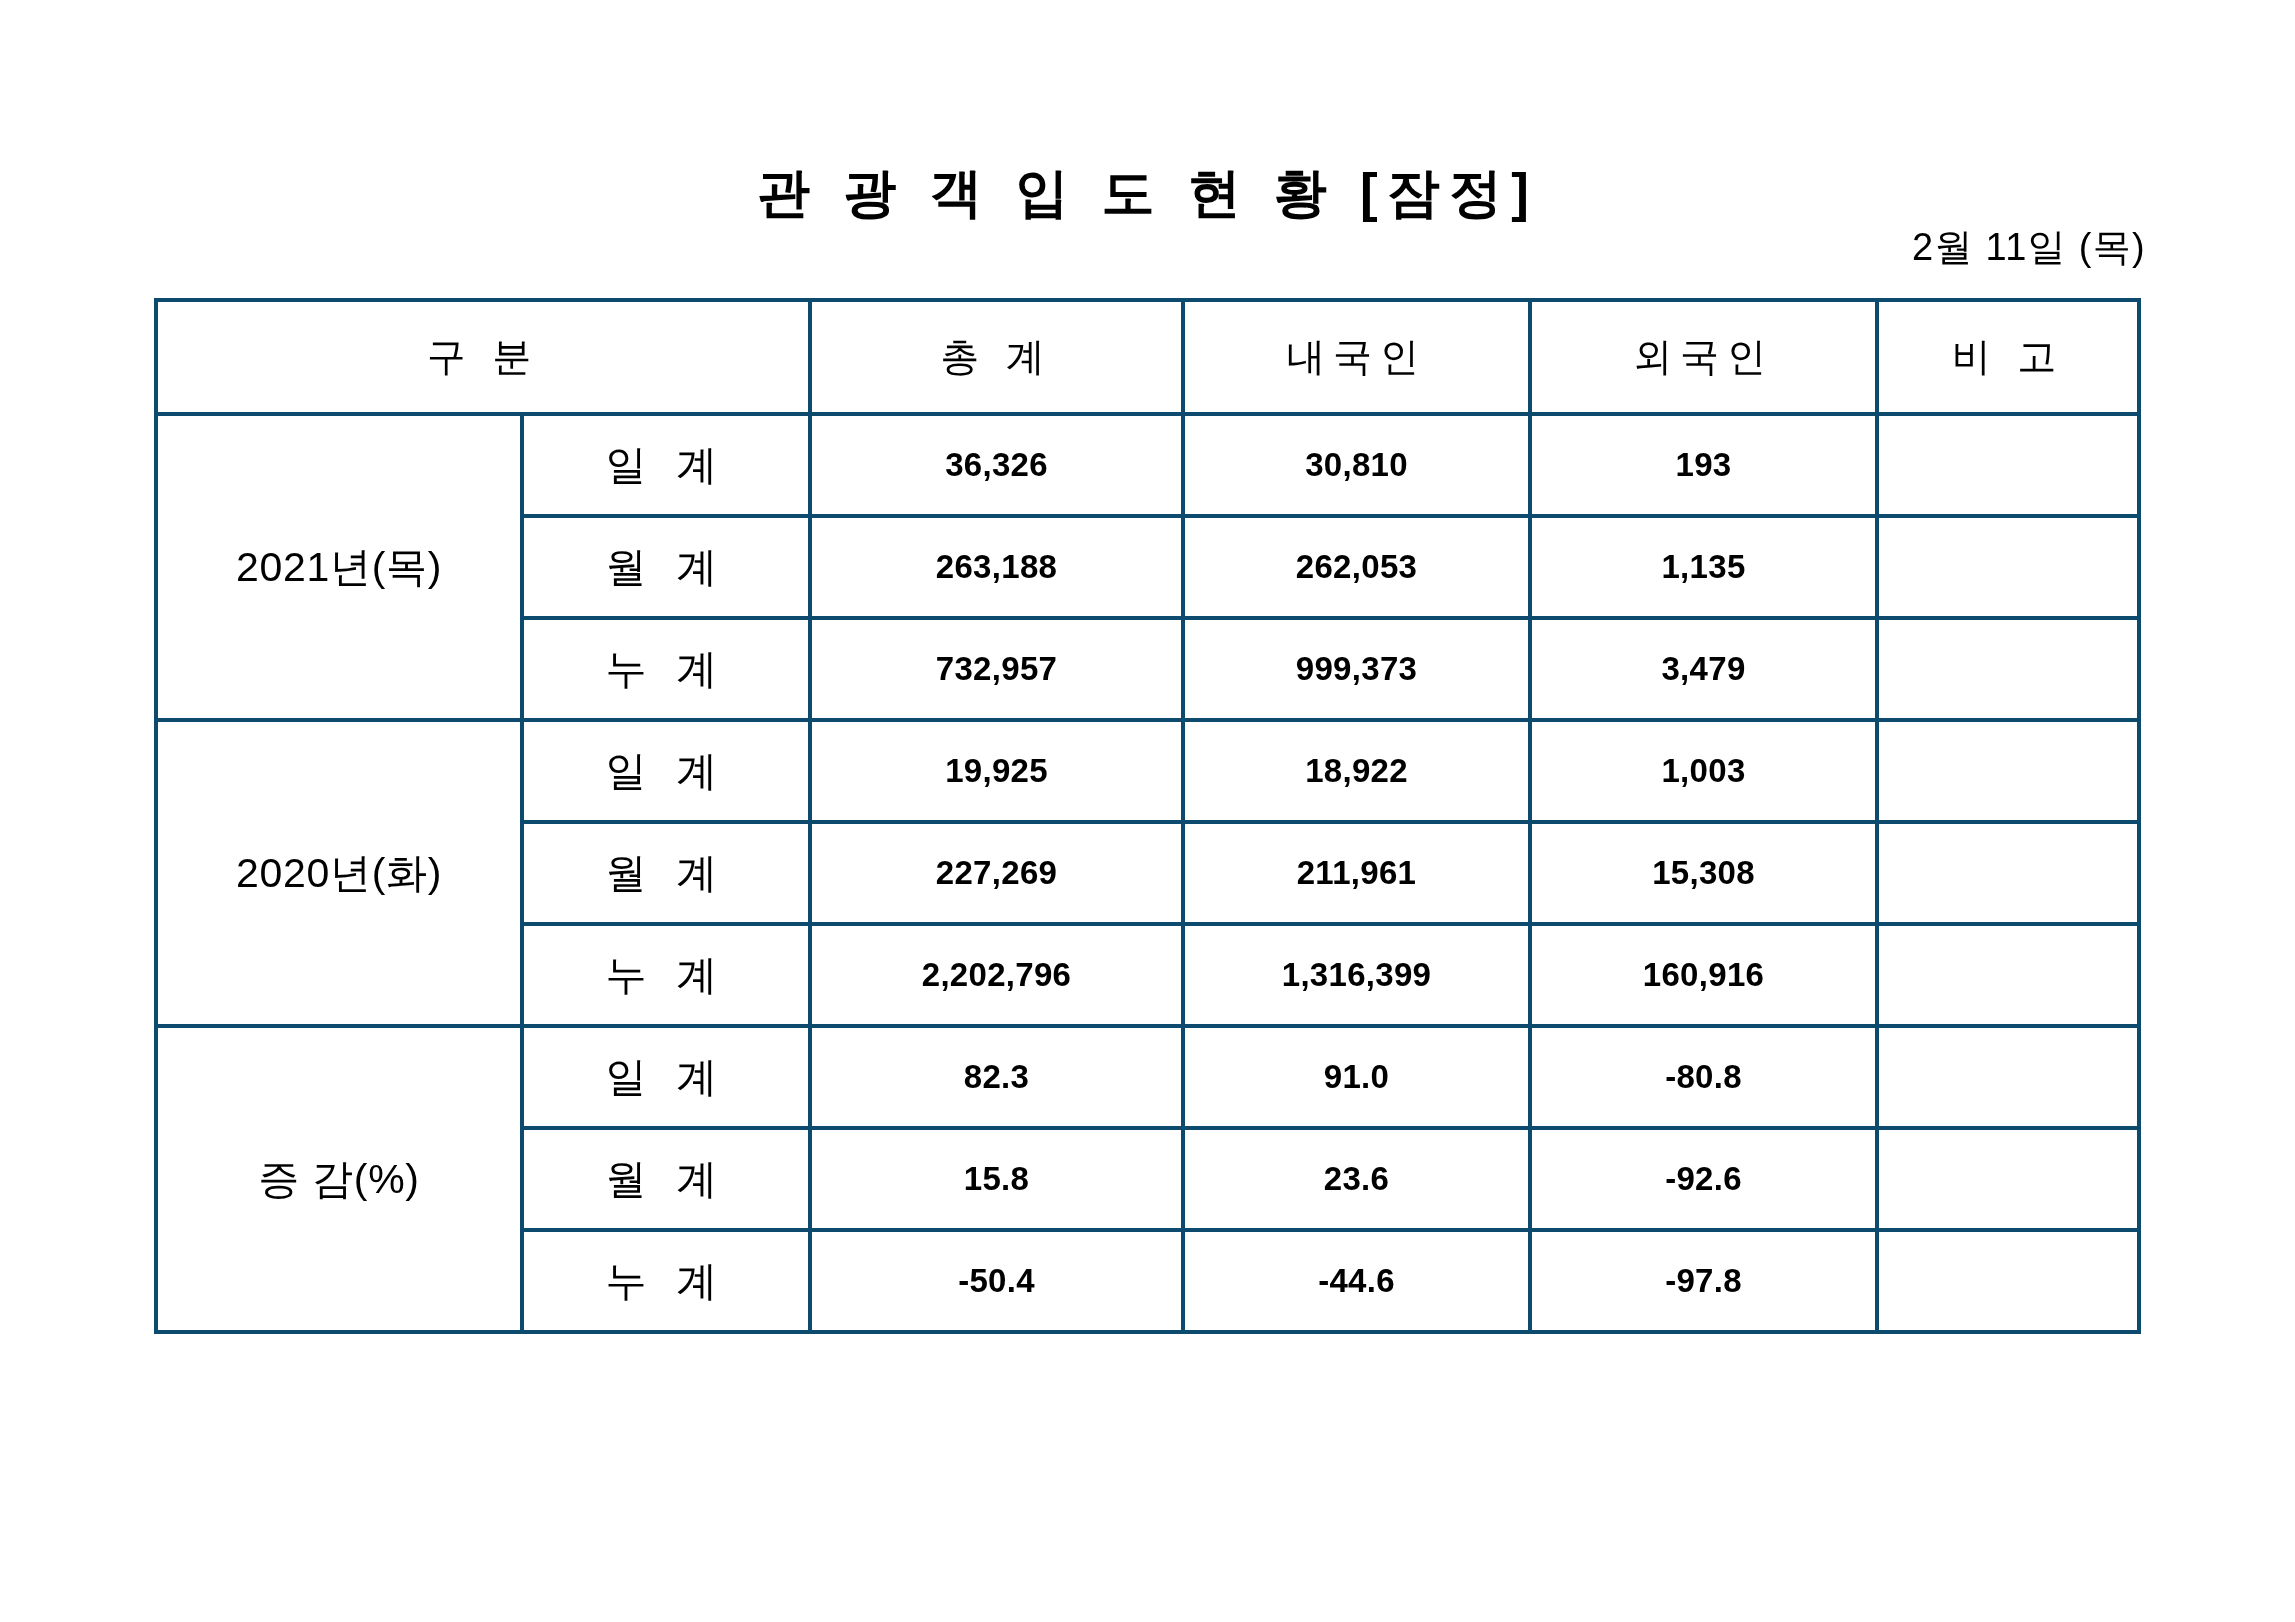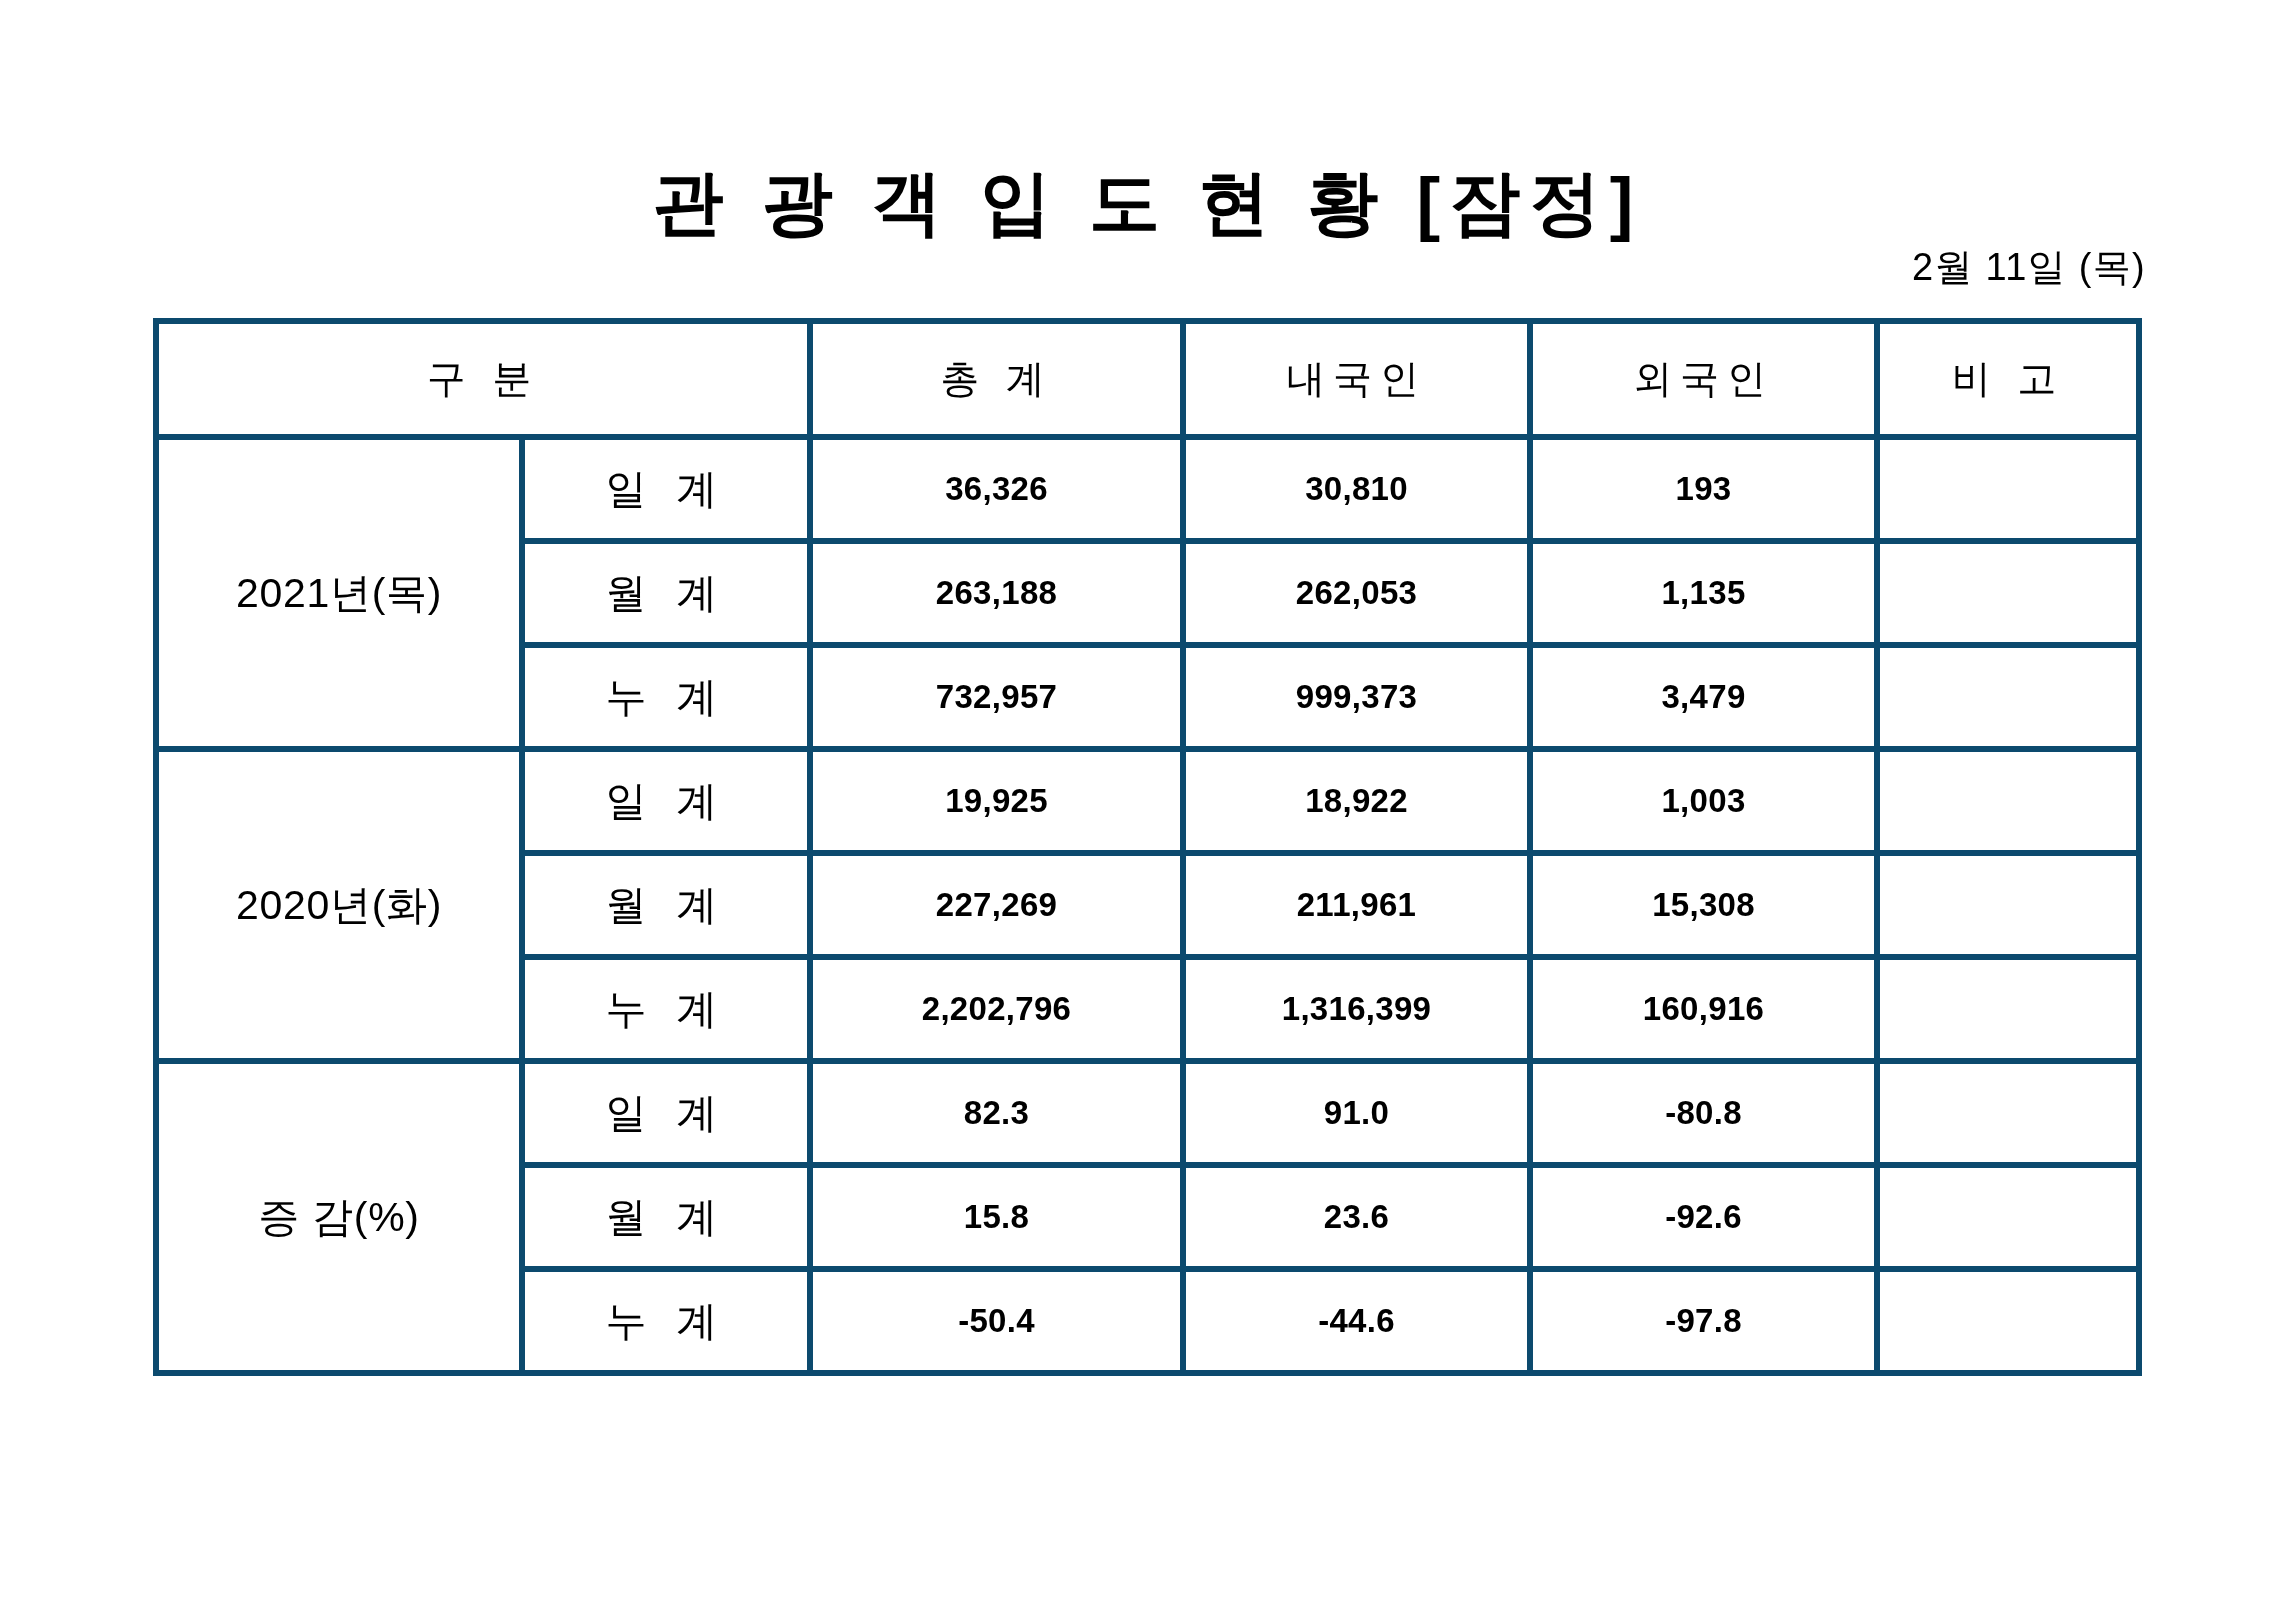--- a/index.html
+++ b/index.html
@@ -16,21 +16,21 @@
   }
   .page {
     position: relative;
     width: 2295px;
     height: 1623px;
     box-sizing: border-box;
     padding: 0;
   }
   .title {
     text-align: center;
-    font-size: 71px;
+    font-size: 53px;
     font-weight: bold;
     letter-spacing: 9.2px;
     margin-top: 164px;
     margin-bottom: 0;
     line-height: 1.1;
     white-space: nowrap;
   }
   .subtitle {
     text-align: right;
     font-size: 38px;
@@ -39,21 +39,21 @@
     letter-spacing: 1.3px;
   }
   table.report {
     border-collapse: collapse;
     table-layout: fixed;
     margin: 25px auto 0 auto;
     width: 1983px;
     border: 3.3px solid #000;
   }
   table.report td, table.report th {
-    border: 6px solid #0c4a6e;
+    border: 4px solid #0c4a6e;
     text-align: center;
     vertical-align: middle;
     padding: 0;
     height: 98px;
   }
   table.report thead th {
     height: 110px;
     font-size: 39px;
     font-weight: normal;
     letter-spacing: 7.9px;

